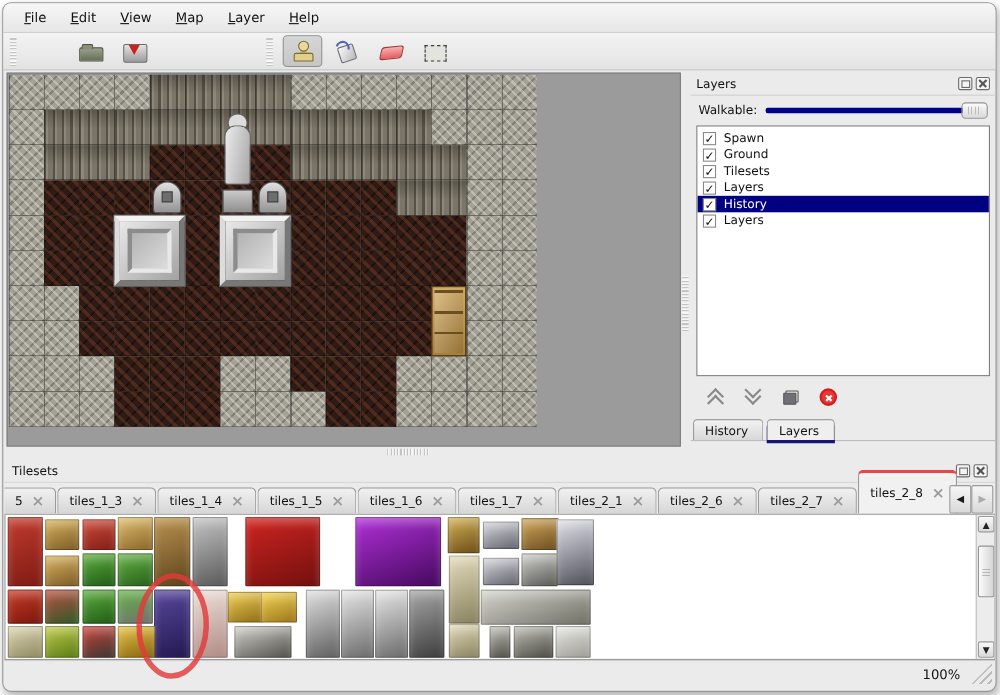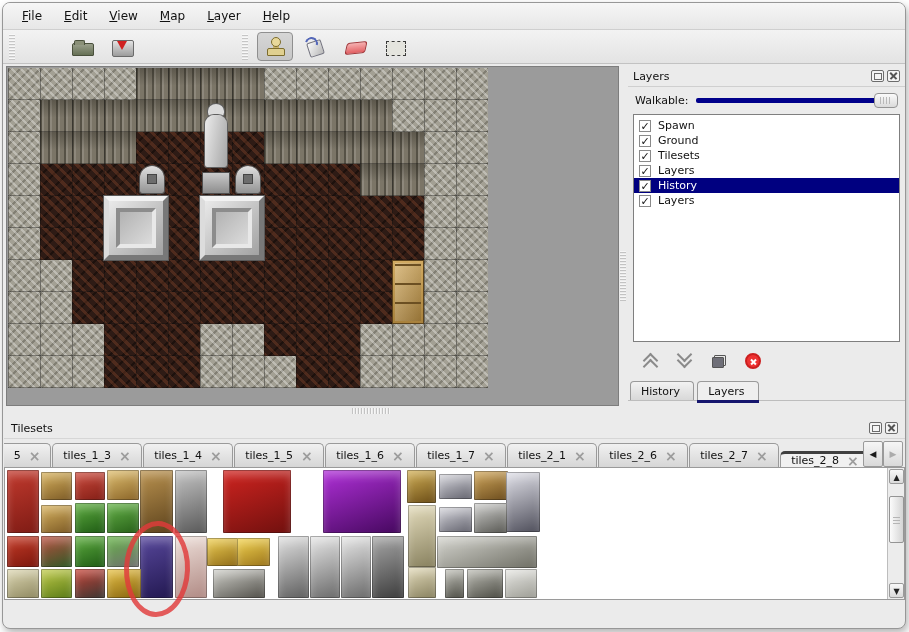--- a/index.html
+++ b/index.html
@@ -130,21 +130,21 @@
 
   
   .dock-bottom { position:absolute; left:1px; top:415px; width:901px; height:209px; }
   .ts-title { height:21px; display:flex; align-items:center; padding:0 7px; font-size:11px; border-bottom:1px solid #d6d6d6; }
   .ts-title .t { flex:1; }
   .ts-tabbar { height:28px; display:flex; align-items:flex-end; position:relative; padding-left:0; }
   .ttab { height:24px; display:flex; align-items:center; justify-content:center; font-size:11px;
           width:90px; border:1px solid #9a9a9a; border-bottom:none; border-radius:5px 5px 0 0;
           background:linear-gradient(#f1f1f1,#d6d6d6); margin-right:1px; overflow:hidden; white-space:nowrap; }
   .ttab.partial { width:47px; border-top-left-radius:0; border-left:none; }
-  .ttab.active { height:16px; background:#f1f1f1; border-top:3px solid #404040; font-weight:normal; }
+  .ttab.active { height:40px; background:#f1f1f1; border-top:3px solid #ef4444; font-weight:normal; }
   .close-x { color:#9c9c9c; font-weight:bold; font-size:14px; margin-left:8px; line-height:10px; }
   .ts-scrollbtns { position:absolute; right:2px; bottom:0; display:flex; }
   .scrollbtn { width:20px; height:26px; border:1px solid #9a9a9a; background:linear-gradient(#f6f6f6,#d9d9d9);
                display:flex; align-items:center; justify-content:center; font-size:9px; border-radius:2px; }
   .scrollbtn.left { color:#1a1a1a; }
   .scrollbtn.right { color:#ababab; }
 
   .ts-content { position:relative; height:133px; background:#fff; border:1px solid #9a9a9a; overflow:hidden; }
   .tiles-wrap { position:absolute; left:2px; top:0; right:18px; bottom:0; }
   .tile { position:absolute; border-radius:1px; box-shadow:inset 0 0 0 1px rgba(0,0,0,.28), inset 0 6px 8px rgba(255,255,255,.28); }
@@ -560,16 +560,20 @@
           <div class="tile" style="left: 438px; top: 101px; width: 19px; height: 29px; background: linear-gradient(160deg, rgb(196, 196, 188), rgb(76, 76, 68));"></div>
           <div class="tile" style="left: 460px; top: 101px; width: 36px; height: 29px; background: linear-gradient(160deg, rgb(192, 192, 184), rgb(74, 74, 66));"></div>
           <div class="tile" style="left: 498px; top: 101px; width: 32px; height: 29px; background: linear-gradient(160deg, rgb(232, 232, 228), rgb(156, 156, 148));"></div>
         </div>
       <div class="ts-vscroll">
         <span class="vs-btn vs-up">▲</span>
         <span class="vs-thumb"></span>
         <span class="vs-btn vs-down">▼</span>
       </div>
     </div>
+    <div class="ts-status">
+      <span class="zoom-label">100%</span>
+      <span class="resize-grip"></span>
+    </div>
   </div>
 
   <div class="annotation-ellipse"></div>
 </div>
 
 </body></html>

